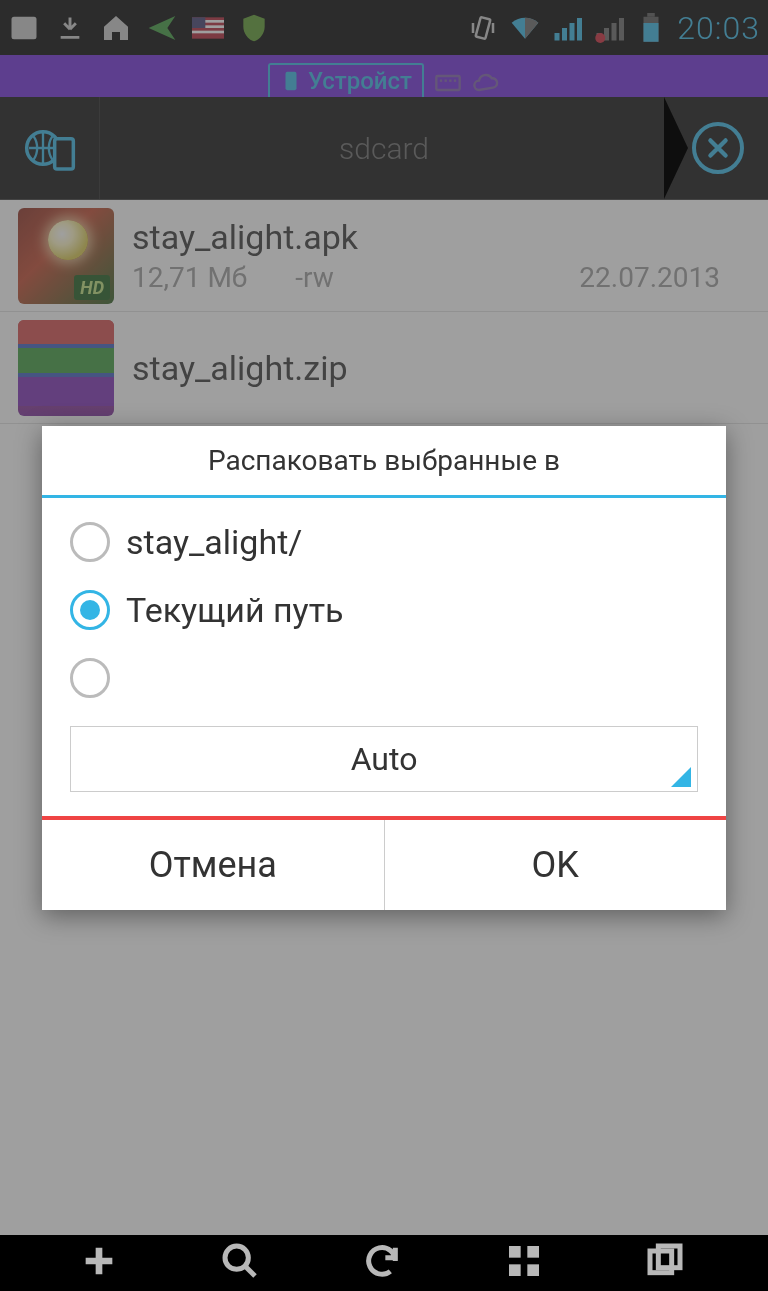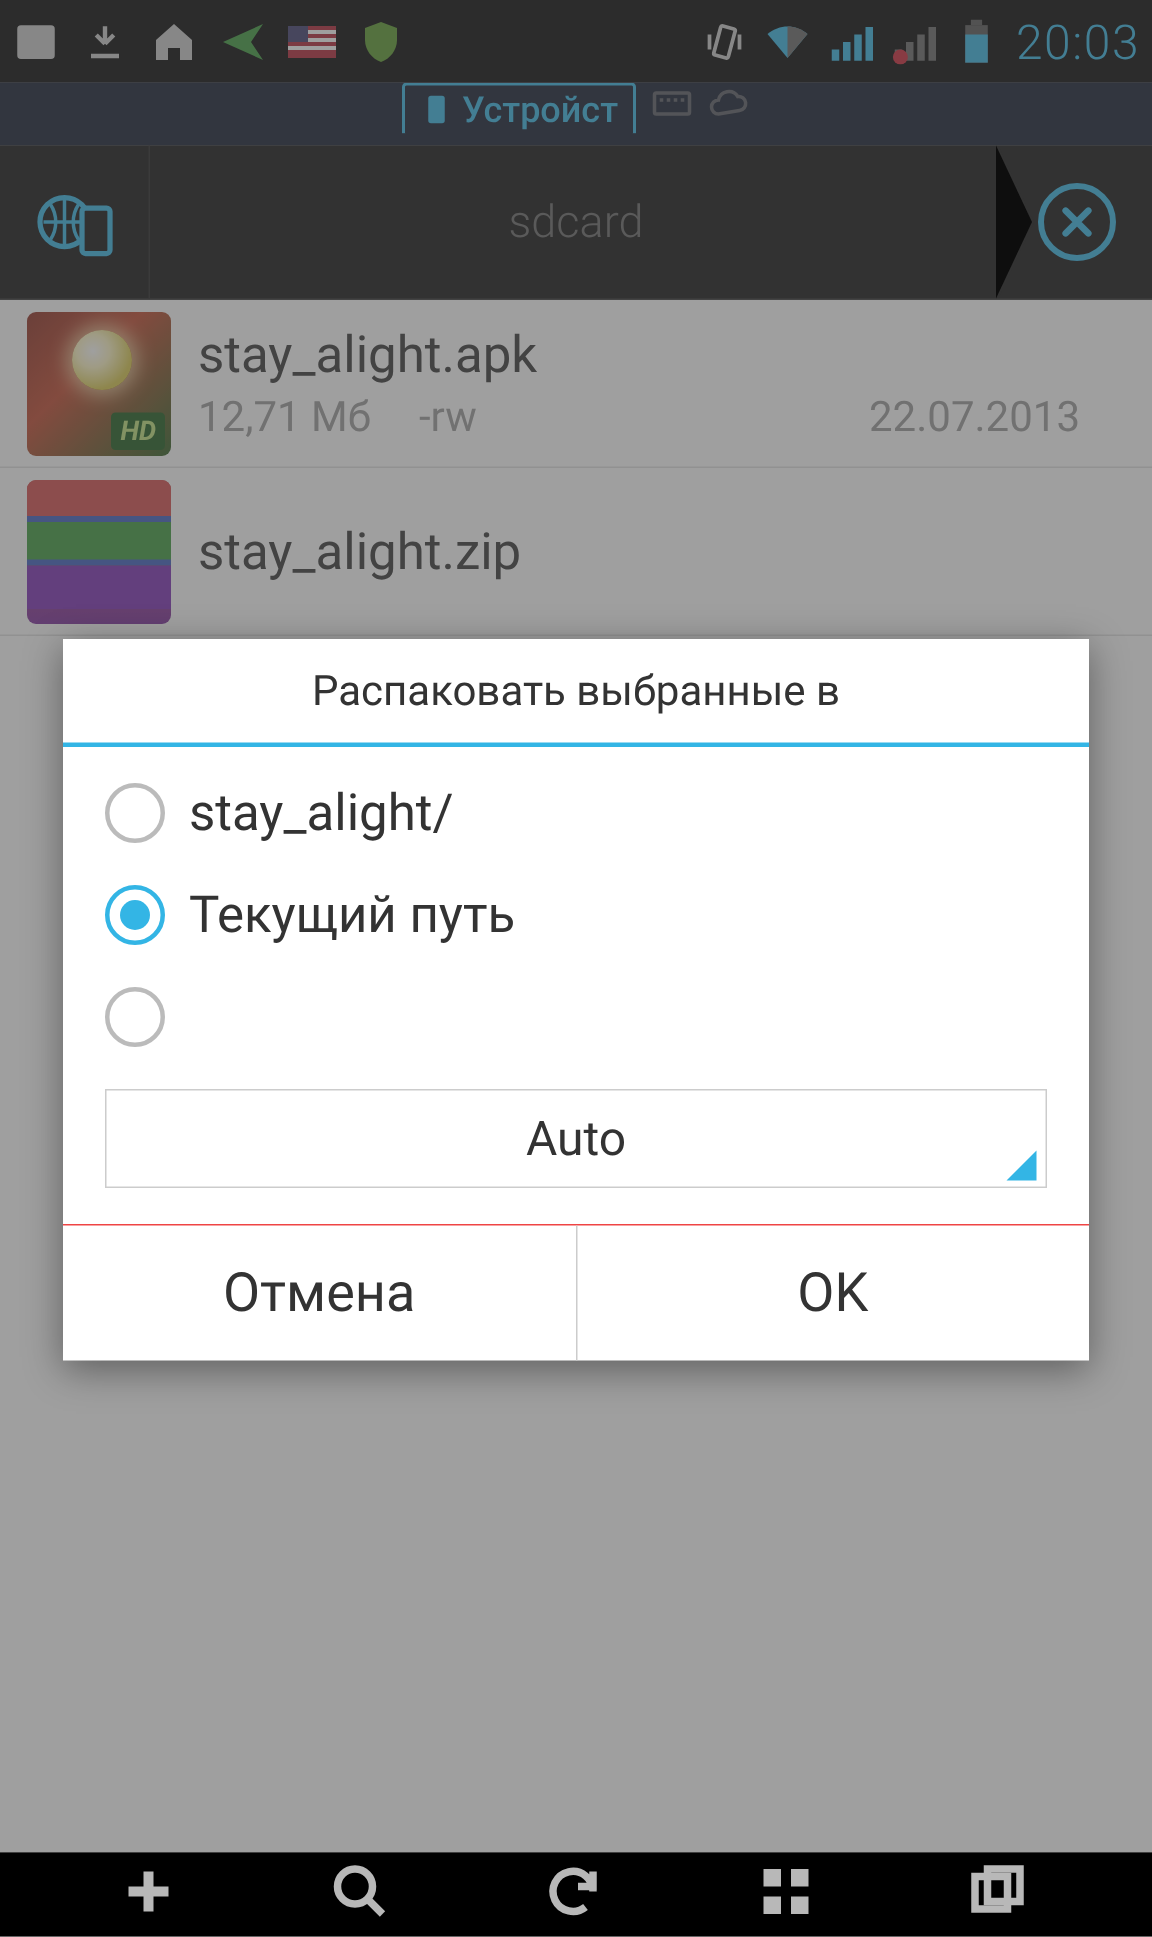--- a/index.html
+++ b/index.html
@@ -23,23 +23,23 @@
     }
     .status-left { display: flex; gap: 14px; align-items: center; }
     .status-right { display: flex; gap: 10px; align-items: center; }
     .status-icon { width: 32px; height: 32px; display: flex; align-items: center; justify-content: center; }
     .status-time { color: #33b5e5; font-size: 32px; font-weight: 300; letter-spacing: 1px; }
     .sico { fill: #cacaca; }
 
     
     .tab-bar {
       height: 42px;
-      background: #0f172a;
-      display: flex;
-      align-items: flex-start;
+      background: #6d28d9;
+      display: flex;
+      align-items: flex-end;
       justify-content: center;
       gap: 10px;
     }
     .tab-box {
       display: flex;
       align-items: center;
       gap: 6px;
       color: #33b5e5;
       font-size: 24px;
       font-weight: 500;
@@ -160,21 +160,21 @@
     .icon-zip .book {
       height:30%;
       border-bottom: 4px solid #3a5bbf;
       position: relative;
     }
     .icon-zip .book:nth-child(1){background:#d44a4a;}
     .icon-zip .book:nth-child(2){background:#3a9a3a;}
     .icon-zip .book:nth-child(3){background:#7a2ab4; border:none;}
     .file-info { flex:1; display:flex; flex-direction:column; gap:4px; }
     .file-name { font-size: 34px; color:#333; font-weight:400; }
-    .file-meta { display:flex; gap:32px; font-size:28px; color:#999; }
+    .file-meta { display:flex; gap:48px; font-size:28px; color:#999; }
     .file-date { margin-left:auto; margin-right: 30px; }
 
     
     .dim {
       position:absolute;
       top:0; left:0; right:0; bottom:0;
       background: rgba(80,80,80,0.55);
     }
 
     
@@ -225,21 +225,21 @@
       position:relative;
     }
     .select-mark {
       position:absolute; right:6px; bottom:4px;
       width:0; height:0;
       border-left: 20px solid transparent;
       border-bottom: 20px solid #33b5e5;
     }
     .dialog-actions {
       display:flex;
-      border-top:1px solid #ef4444;
+      border-top:4px solid #ef4444;
     }
     .dialog-btn {
       flex:1;
       height: 90px;
       display:flex;
       align-items:center;
       justify-content:center;
       font-size: 36px;
       color:#333;
       font-weight:400;

